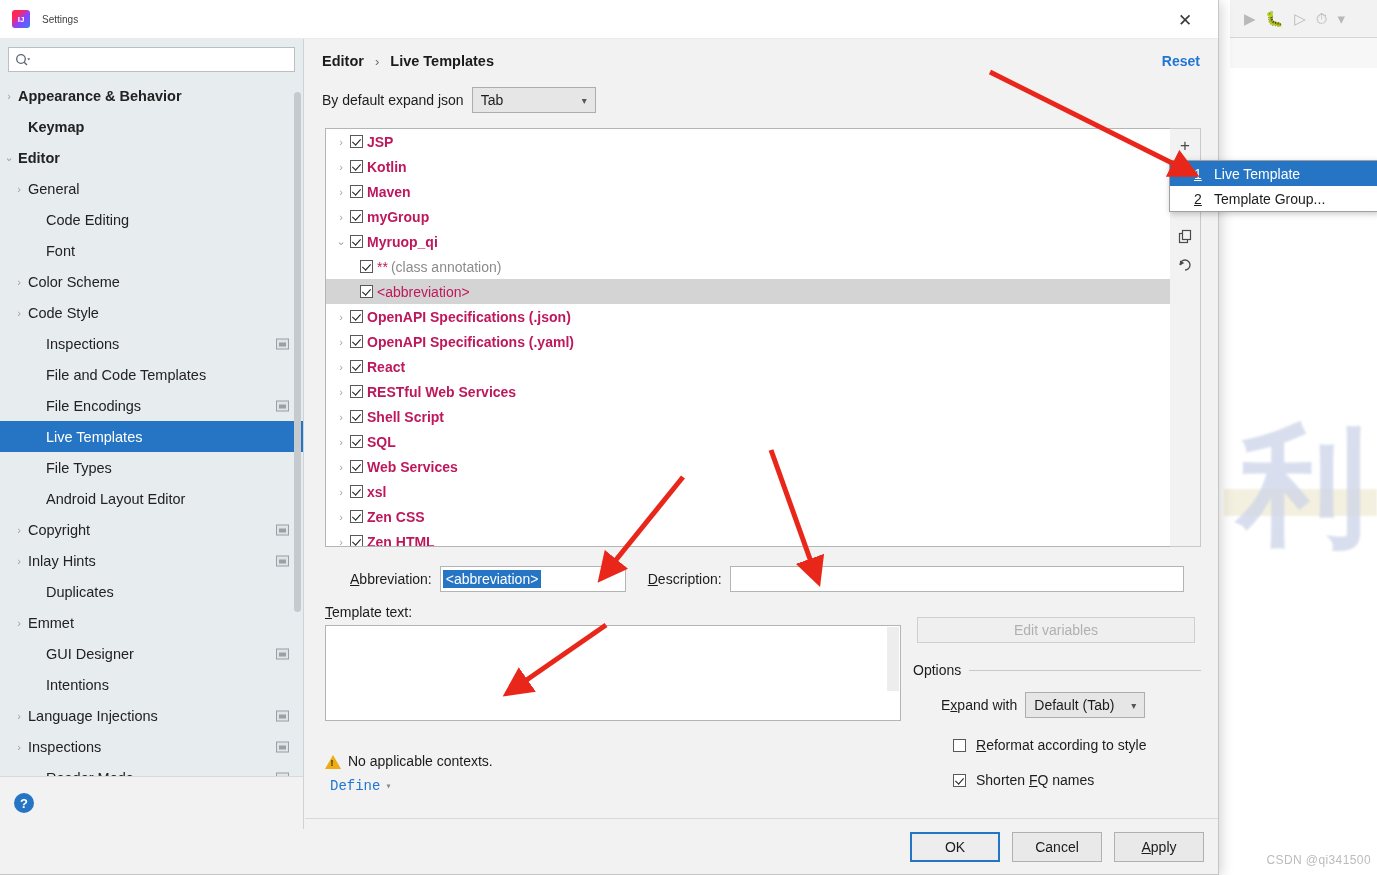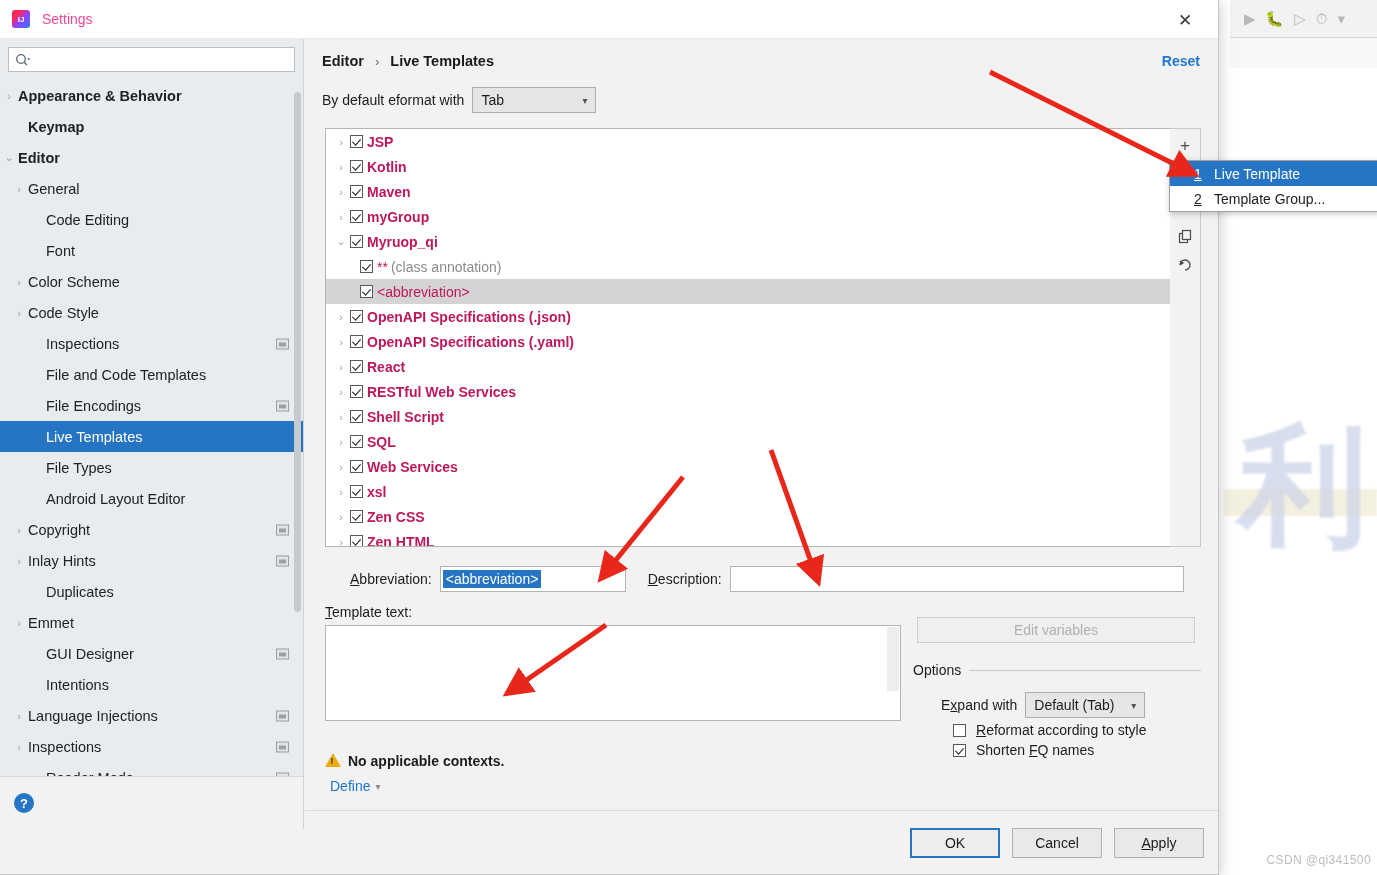--- a/index.html
+++ b/index.html
@@ -84,21 +84,21 @@
     flex: none;
   }
   #app-logo::after {
     content: "IJ";
     position: absolute; inset: 0;
     display: flex; align-items: center; justify-content: center;
     font-size: 8px; font-weight: 700; color: #fff;
     font-family: "Liberation Sans", sans-serif;
   }
   #title-text {
-    margin-left: 12px; font-size: 14px; color: #ec4899;
+    margin-left: 12px; font-size: 10px; color: #404040;
   }
   #close-btn {
     position: absolute; right: 18px; top: 8px;
     width: 30px; height: 24px;
     display: flex; align-items: center; justify-content: center;
     font-size: 17px; color: #3b3b3b; cursor: default;
   }
 
   #dialog-body {
     display: flex;
@@ -317,38 +317,38 @@
     background: #fff; border: 1px solid #b4b4b4;
     box-sizing: border-box; position: relative;
   }
   #tmpl-text-scroll {
     position: absolute; right: 1px; top: 1px;
     width: 12px; height: 64px; background: #ededed;
   }
 
   #warning-row {
     position: absolute; left: 325px; top: 753px;
-    display: flex; align-items: flex-start; gap: 7px; font-weight: bold;
+    display: flex; align-items: flex-end; gap: 7px;
   }
   #warn-icon {
     width: 0; height: 0;
     border-left: 8px solid transparent;
     border-right: 8px solid transparent;
     border-bottom: 14px solid #edac12;
     position: relative;
   }
   #warn-icon::after {
     content: "!"; position: absolute;
     left: -2.5px; top: 3px; font-size: 9px;
     color: #3a2c00; font-weight: 700;
   }
   #warn-text { font-size: 14px; color: #1c1c1c; }
   #define-row {
     position: absolute; left: 330px; top: 778px;
-    display: flex; align-items: center; gap: 5px;
+    display: flex; align-items: center; gap: 5px; font-family: Liberation Mono, monospace;
   }
   #define-link { color: #2076d2; font-size: 14px; cursor: default; }
   #define-caret { color: #8a8a8a; font-size: 10px; }
 
   
   #edit-vars-btn {
     position: absolute; left: 917px; top: 617px;
     width: 278px; height: 26px;
     background: #efefef; border: 1px solid #cfcfcf;
     box-sizing: border-box;
@@ -362,29 +362,29 @@
   #options-title-row { display: flex; align-items: center; gap: 8px; text-align: right; }
   #options-title { font-size: 14px; color: #1c1c1c; }
   #options-rule { flex: 1; height: 1px; background: #c8c8c8; }
   #expand-with-row {
     display: flex; align-items: center; gap: 8px;
     margin-top: 14px; padding-left: 28px;
   }
   #expand-with-combo { width: 112px; }
   .opt-check-row {
     display: flex; align-items: center; gap: 6px;
-    margin-top: 4px; padding-left: 40px;
+    margin-top: 19px; padding-left: 40px;
   }
   .opt-check-row .opt-lbl { font-size: 14px; color: #1c1c1c; }
   .opt-check-row .opt-lbl u { text-decoration: underline; }
 
   
   #btn-bar {
     position: absolute; left: 305px; right: 0; bottom: 0;
-    height: 64px; background: #f2f2f2;
+    height: 56px; background: #f2f2f2;
     border-top: 1px solid #d9d9d9;
     display: flex; align-items: center; justify-content: flex-end;
     padding-right: 14px; gap: 12px;
     box-sizing: border-box;
   }
   .dlg-btn {
     width: 90px; height: 30px;
     background: #e9e9e9; border: 1px solid #b0b0b0;
     display: flex; align-items: center; justify-content: center;
     font-size: 14px; color: #1c1c1c; cursor: default;
@@ -557,21 +557,21 @@
       <div id="breadcrumb-row">
         <div id="breadcrumb">
           <span>Editor</span>
           <span class="sep">›</span>
           <span>Live Templates</span>
         </div>
         <div id="reset-link">Reset</div>
       </div>
 
       <div id="expand-row">
-        <span class="lbl">By default eformat with</span>
+        <span class="lbl">By default expand json</span>
         <div class="combo" style="width:124px;">
           <span>Tab</span>
           <span class="caret">▾</span>
         </div>
       </div>
     </div>
   </div>
 
   <div id="tree-panel">
     <div id="tree-rows">

